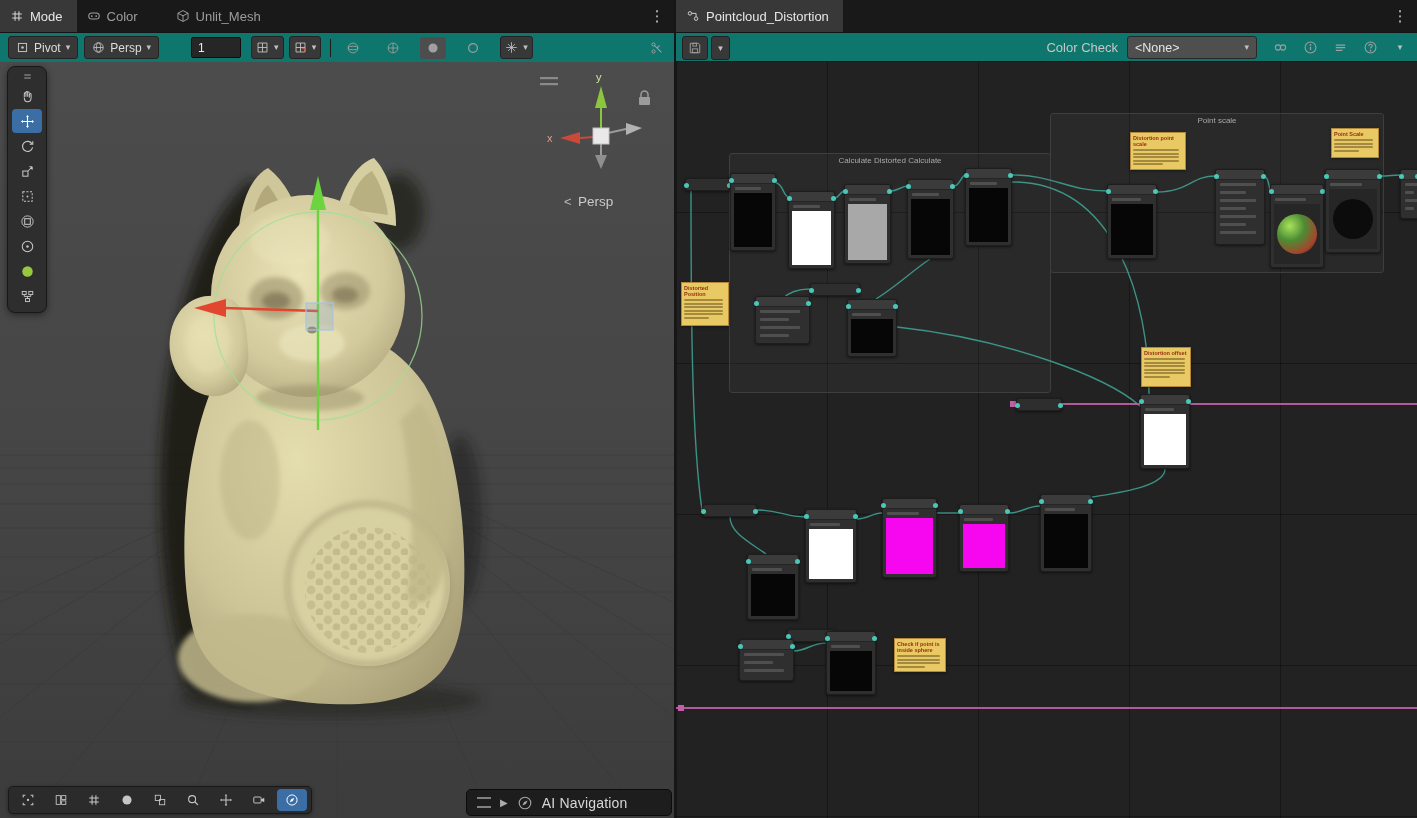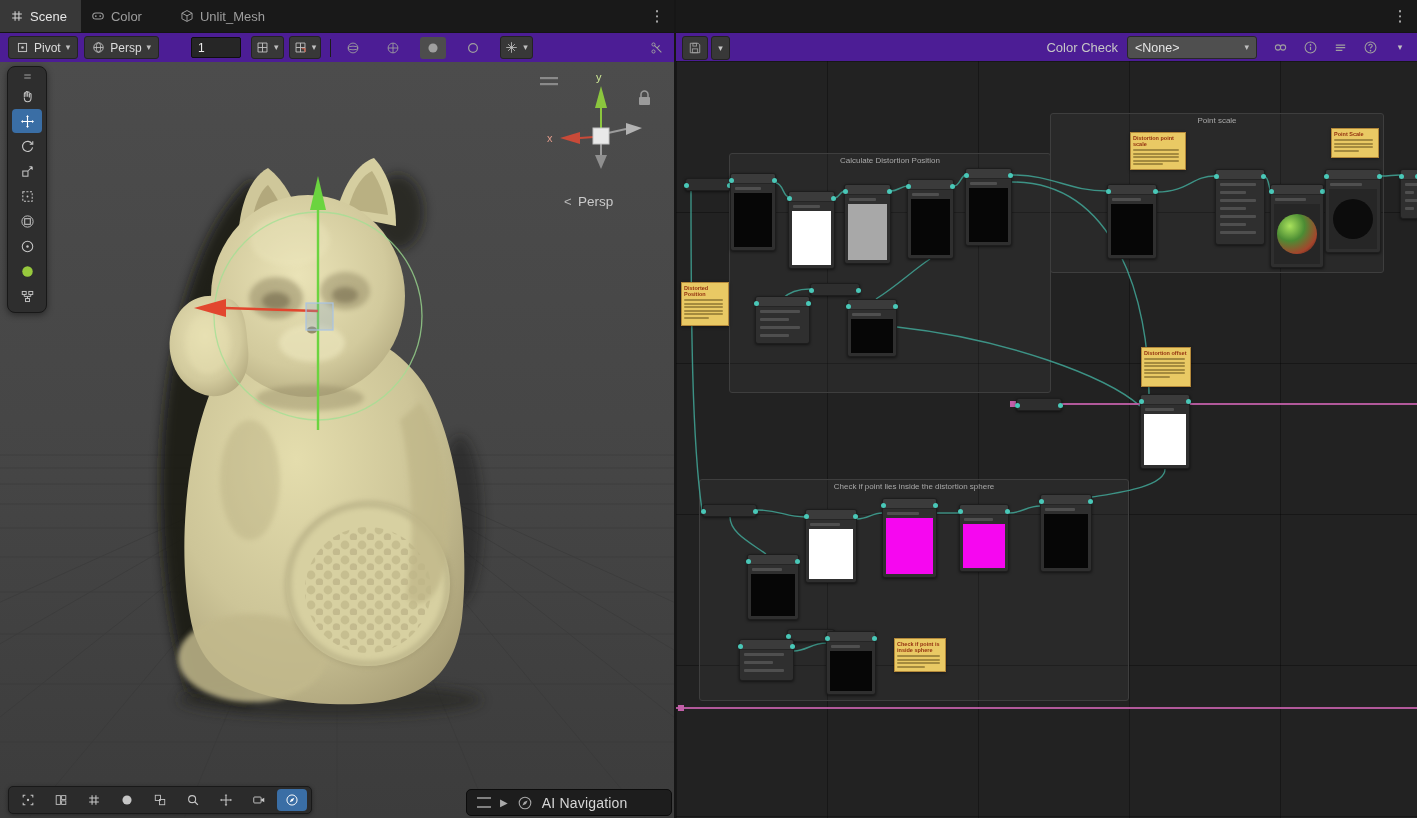--- a/index.html
+++ b/index.html
@@ -11,21 +11,21 @@
   
   .tabbar{position:relative;height:32px;background:#191919;display:flex;align-items:stretch;border-bottom:1px solid #141414;}
   .tab{display:flex;align-items:center;gap:6px;padding:0 14px 0 10px;font-size:13px;color:#9d9d9d;cursor:default;}
   .tab.active{background:#383838;color:#e6e6e6;}
   .tab.gap{margin-left:14px;justify-content:center;}
   .ic{width:14px;height:14px;display:block;color:#9f9f9f;}
   .tab.active .ic{color:#d2d2d2;}
   .kebab{position:absolute;right:6px;top:0;width:22px;height:32px;display:flex;align-items:center;justify-content:center;
          font-size:15px;color:#c7c7c7;}
   
-  .toolbar{position:relative;height:29px;background:#4c1d95;border-bottom:1px solid #191919;display:flex;align-items:center;}
+  .toolbar{position:relative;height:29px;background:#0f766e;border-bottom:1px solid #191919;display:flex;align-items:center;}
   .tbtn{display:flex;align-items:center;gap:5px;height:21px;padding:0 7px;background:#383838;border:1px solid #232323;
         border-radius:3px;color:#dcdcdc;font-size:12px;}
   .tbtn .ic{width:13px;height:13px;color:#c4c4c4;}
   .caret{font-size:9px;color:#c0c0c0;line-height:1;}
   .grid-input{width:36px;height:19px;background:#262626;border:1px solid #0e0e0e;border-radius:2px;color:#ececec;
               font-size:12px;padding:0 6px;font-family:"Liberation Sans",sans-serif;}
   .tsep{width:1px;height:18px;background:#1c1c1c;margin:0 9px;}
   .iconbtn{width:26px;height:22px;display:flex;align-items:center;justify-content:center;border-radius:3px;color:#c4c4c4;}
   .iconbtn.activei{background:#4d4d4d;}
   .iconbtn .ic{width:14px;height:14px;}
@@ -242,21 +242,21 @@
 </svg>
 
 <div class="stage">
 
   <section class="panel scene-panel">
     <div class="tabbar">
       <div class="tab active">
         <svg class="ic">
             <use href="#i-grid"></use>
           </svg>
-        <span>Scene</span>
+        <span>Mode</span>
       </div>
       <div class="tab">
         <svg class="ic">
             <use href="#i-game"></use>
           </svg>
         <span>Color</span>
       </div>
       <div class="tab gap">
         <svg class="ic">
             <use href="#i-cube"></use>
@@ -548,20 +548,26 @@
       <span class="play">▶</span>
       <svg class="ic">
           <use href="#i-compass"></use>
         </svg>
       <span class="ai-label">AI Navigation</span>
     </div>
   </section>
 
   <section class="panel graph-panel">
     <div class="tabbar">
+      <div class="tab active">
+        <svg class="ic">
+            <use href="#i-sg"></use>
+          </svg>
+        <span>Pointcloud_Distortion</span>
+      </div>
       <div class="kebab">⋮</div>
     </div>
 
     <div class="toolbar">
       <div class="boxed" style="margin-left:6px">
         <svg class="ic">
             <use href="#i-save"></use>
           </svg>
       </div>
       <div class="boxed caretbtn">▾</div>
@@ -593,27 +599,24 @@
             </svg>
           </div>
           <div class="gicon">
             <span class="caret">▾</span>
           </div>
         </div>
     </div>
 
     <div class="graph-area">
         <div class="ggroup" style="left: 53px; top: 92px; width: 322px; height: 240px;">
-          <div class="gtitle">Calculate Distortion Position</div>
+          <div class="gtitle">Calculate Distorted Calculate</div>
         </div>
         <div class="ggroup" style="left: 374px; top: 52px; width: 334px; height: 160px;">
           <div class="gtitle">Point scale</div>
-        </div>
-        <div class="ggroup" style="left: 23px; top: 418px; width: 430px; height: 222px;">
-          <div class="gtitle">Check if point lies inside the dist​ortion sphere</div>
         </div>
         <svg class="edges" width="743" height="758">
           <path d="M15,130 C15,260 16,380 26,449" fill="none" stroke="#3f9e90" stroke-width="1.4" stroke-opacity="0.9"></path>
           <path d="M100,122 C107,122 107,136 113,136" fill="none" stroke="#3f9e90" stroke-width="1.4" stroke-opacity="0.9"></path>
           <path d="M159,137 C163,137 164,130 169,130" fill="none" stroke="#3f9e90" stroke-width="1.4" stroke-opacity="0.9"></path>
           <path d="M215,130 C222,130 225,125 232,125" fill="none" stroke="#3f9e90" stroke-width="1.4" stroke-opacity="0.9"></path>
           <path d="M278,125 C284,125 285,114 290,114" fill="none" stroke="#3f9e90" stroke-width="1.4" stroke-opacity="0.9"></path>
           <path d="M336,114 C378,114 392,130 431,130" fill="none" stroke="#3f9e90" stroke-width="1.4" stroke-opacity="0.9"></path>
           <path d="M481,131 C512,131 516,115 539,115" fill="none" stroke="#3f9e90" stroke-width="1.4" stroke-opacity="0.9"></path>
           <path d="M589,116 C593,116 593,130 595,130" fill="none" stroke="#3f9e90" stroke-width="1.4" stroke-opacity="0.9"></path>

